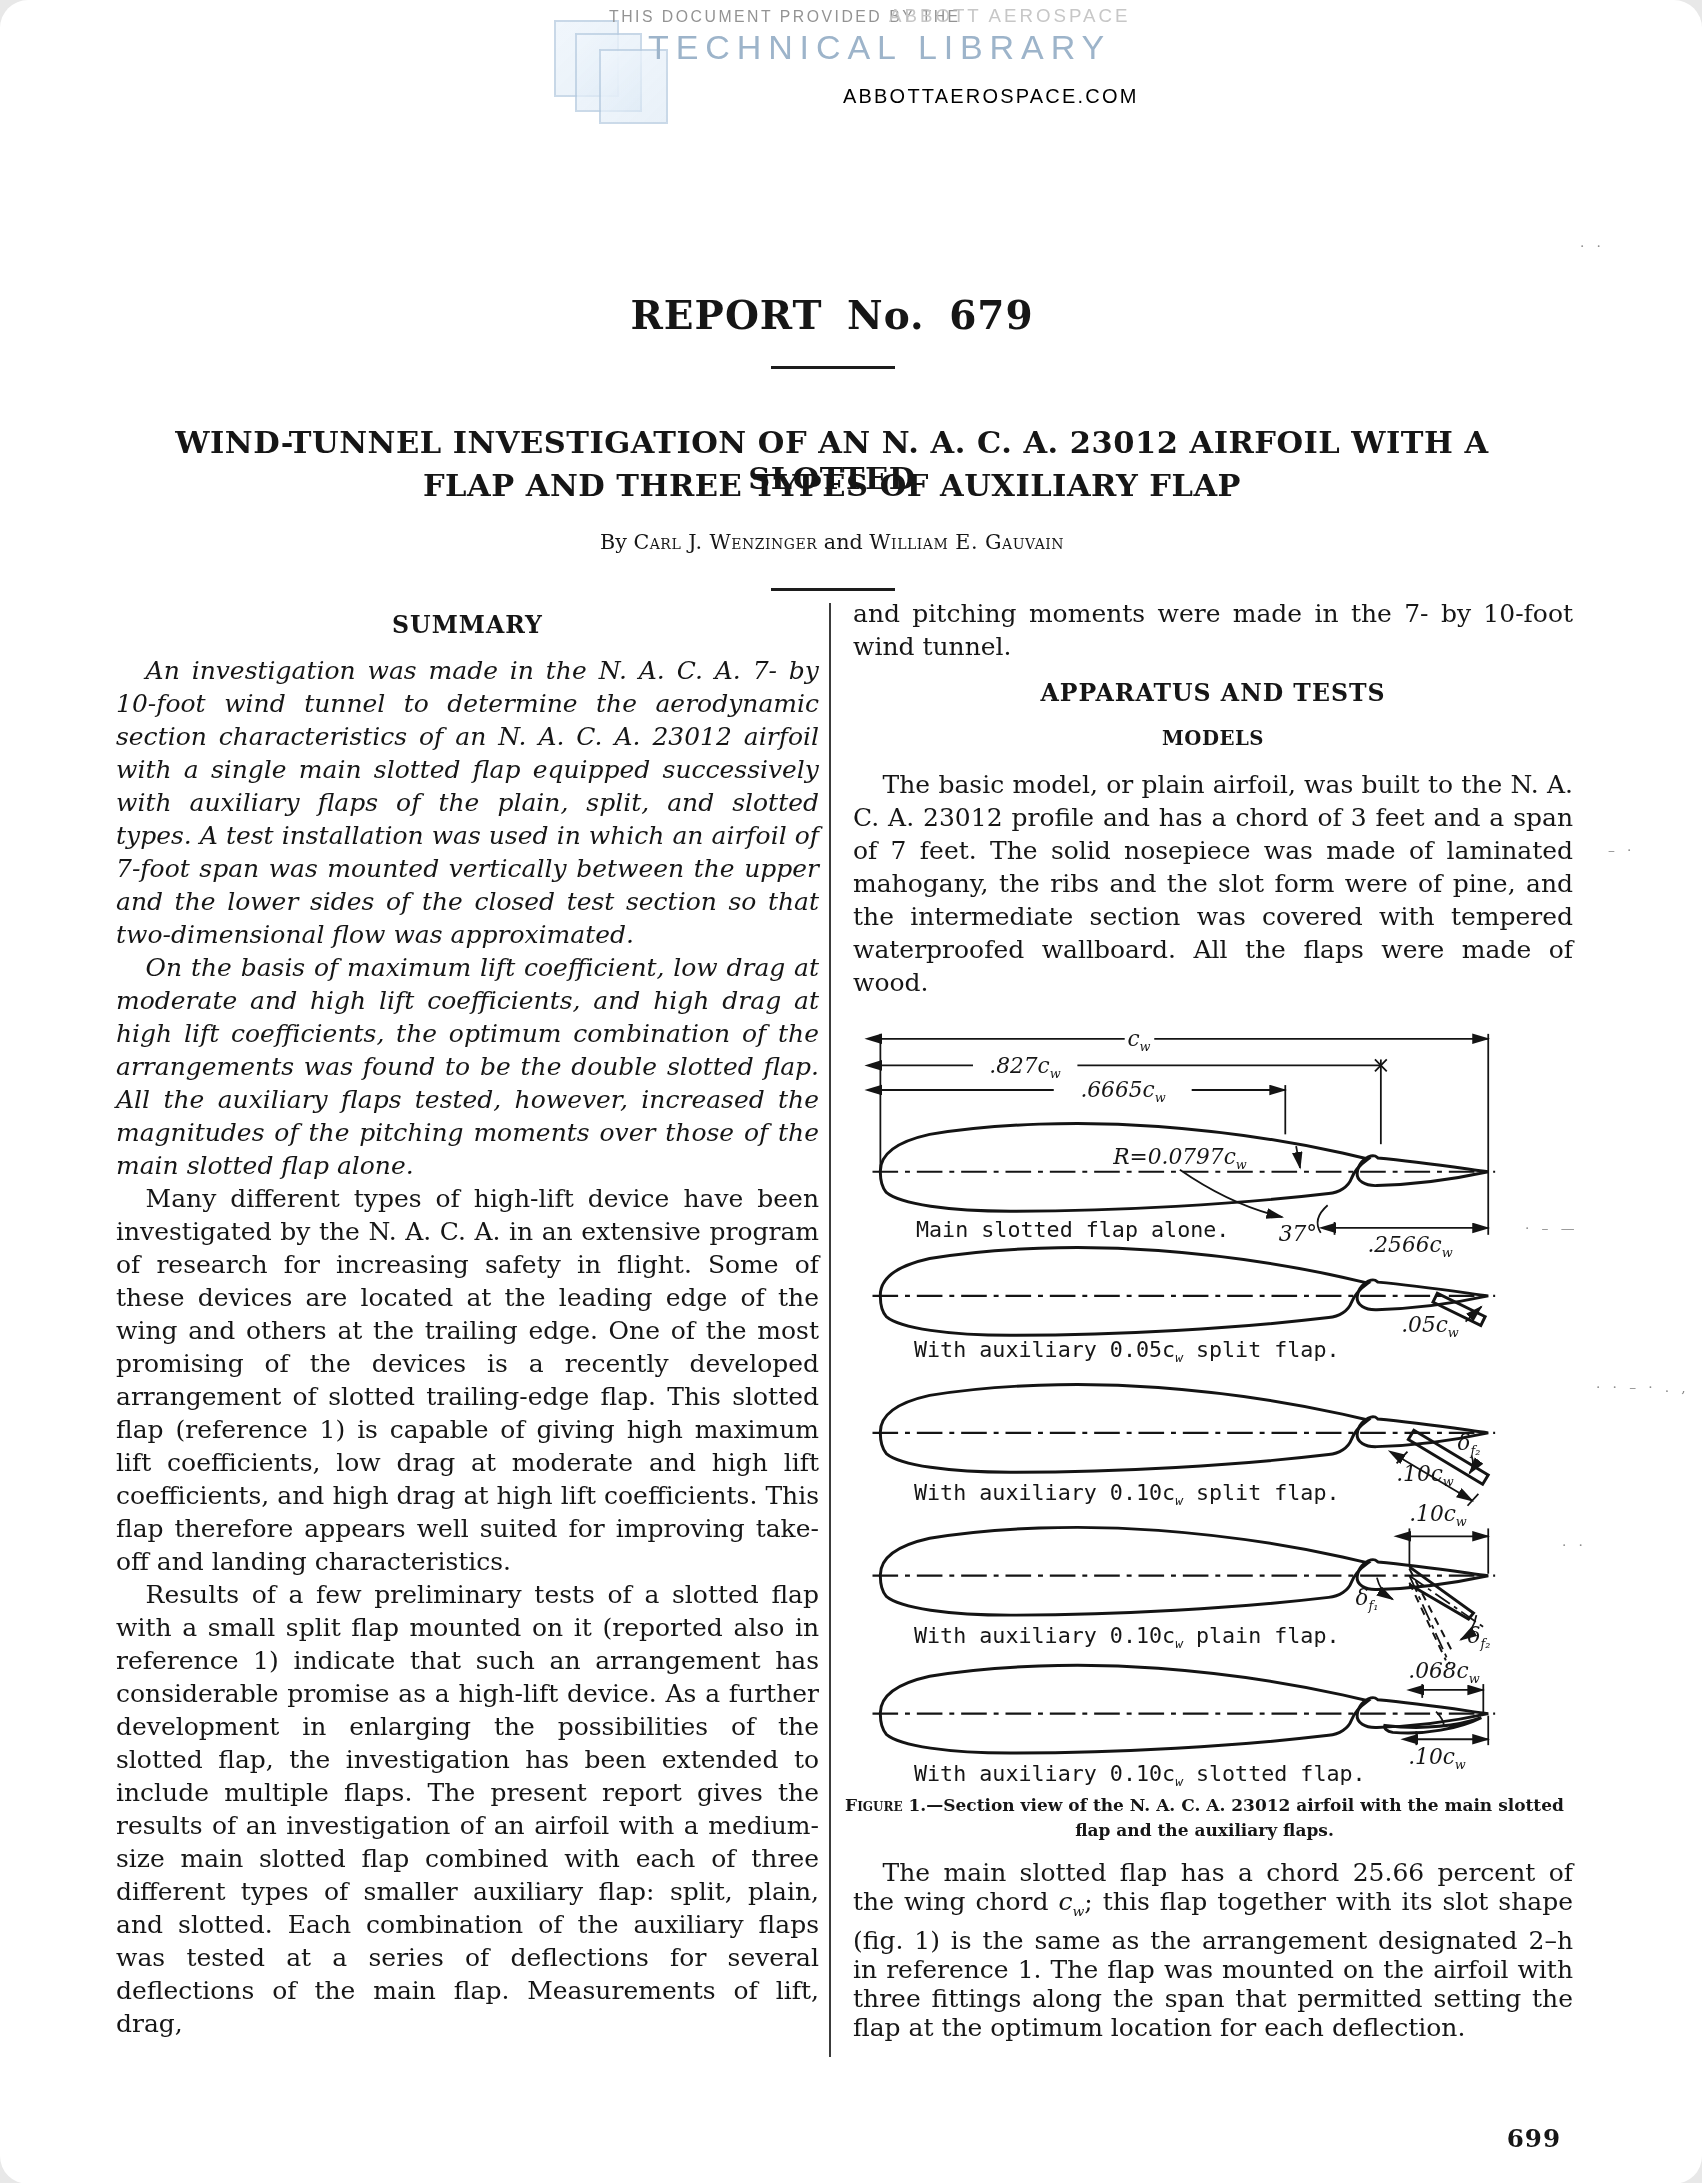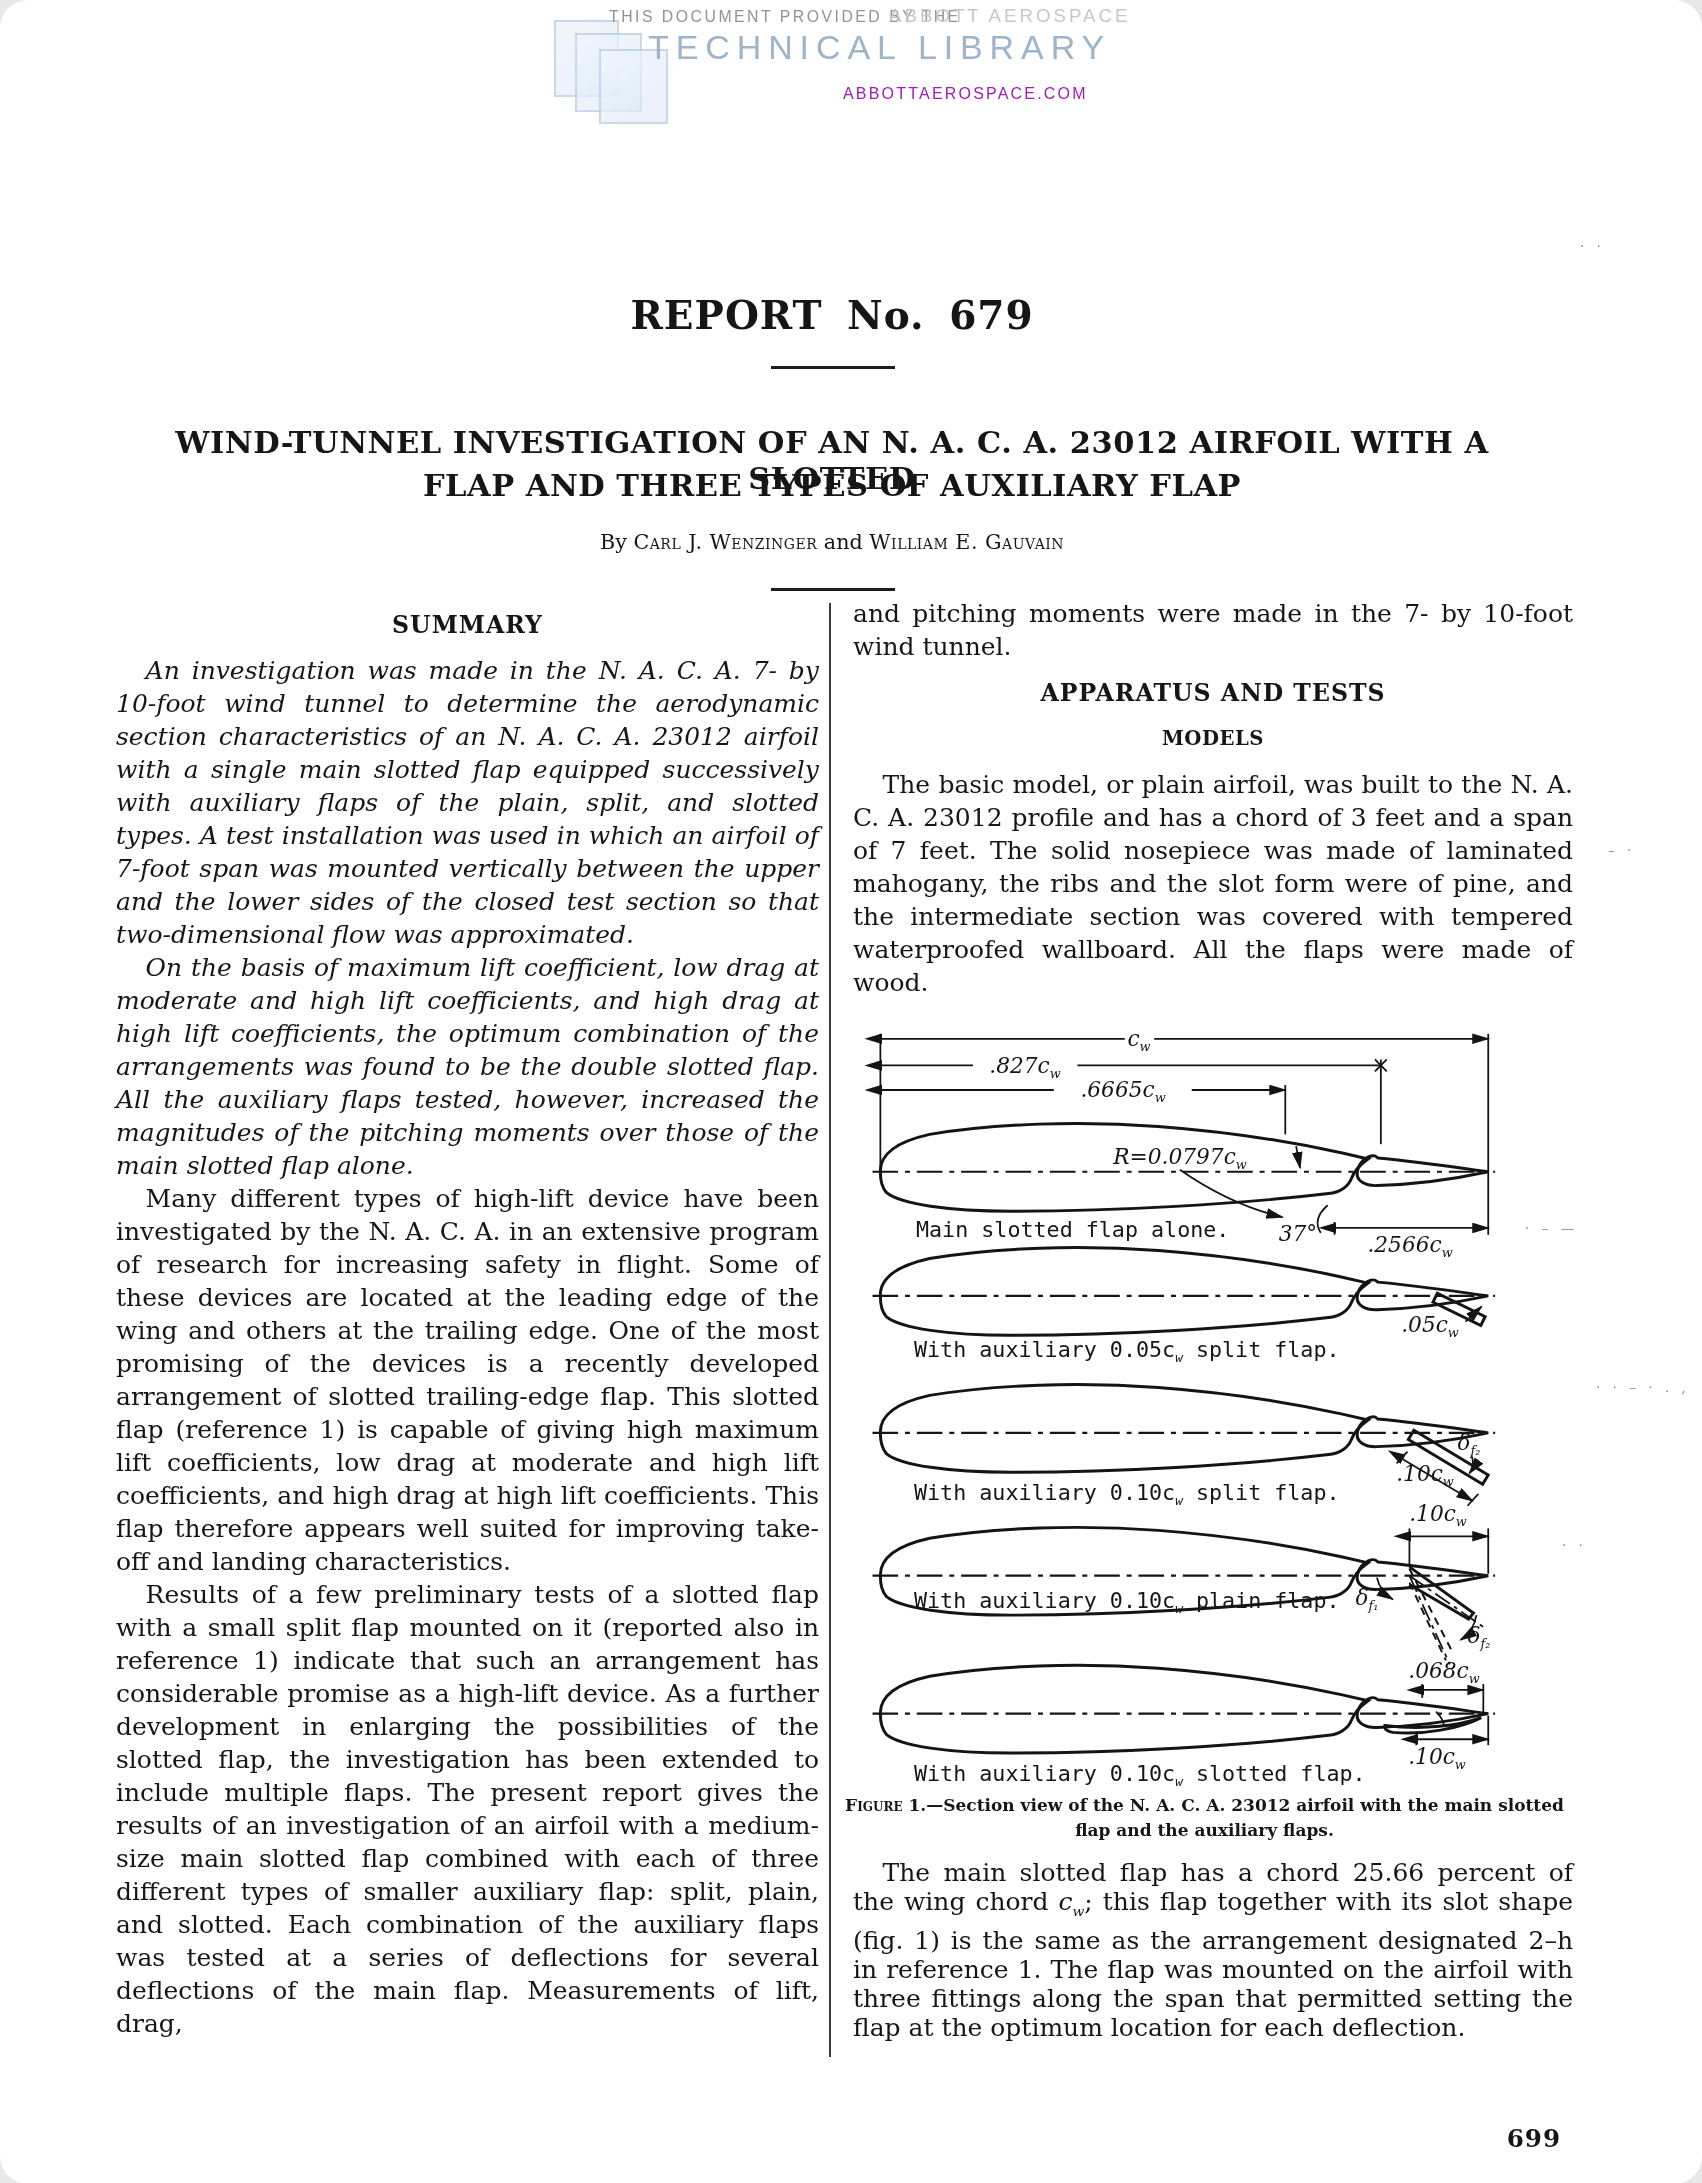--- a/index.html
+++ b/index.html
@@ -3,21 +3,21 @@
 <meta charset="utf-8">
 <style>
   html,body{margin:0;padding:0;background:#e8e8e8;}
   #page{position:relative;width:1702px;height:2184px;background:#ffffff;overflow:hidden;
         font-family:"DejaVu Serif","Liberation Serif",serif;color:#161616;border-radius:28px;}
   
   .wm{position:absolute;white-space:nowrap;font-family:"Liberation Sans","DejaVu Sans",sans-serif;}
   #wm-line1{left:609px;top:7.9px;font-size:15.8px;letter-spacing:2.5px;color:#939393;}
   #wm-brand{left:889px;top:4.9px;font-size:18.7px;letter-spacing:3px;color:#c7c7c7;}
   #wm-line2{left:648px;top:27.6px;font-size:34px;letter-spacing:6.9px;color:#9db4ca;}
-  #wm-line3{left:843px;top:85px;font-size:16px;letter-spacing:2.2px;color:#a21caf;}
+  #wm-line3{left:843px;top:85px;font-size:20px;letter-spacing:2.2px;color:#000000;}
   .wm-page{position:absolute;border:2px solid rgba(165,190,214,.5);
            background:linear-gradient(135deg,rgba(240,246,252,.95),rgba(205,223,240,.45));}
   
   .centerband{position:absolute;left:116px;width:1432px;text-align:center;}
   #report-no{top:292px;font-size:39px;font-weight:bold;letter-spacing:1px;word-spacing:9.9px;}
   .rule{position:absolute;left:771px;width:124px;height:3px;background:#1d1d1d;}
   #rule1{top:366px;}
   #rule2{top:588px;}
   #title1{top:424px;font-size:30.5px;font-weight:bold;letter-spacing:0.5px;}
   #title2{top:467px;font-size:30.5px;font-weight:bold;letter-spacing:0.5px;}
@@ -191,21 +191,21 @@
     <div class="fig-lbl" style="left:592px;top:437px;"><span>.10c</span><sub>w</sub></div>
     <div class="fig-lbl" style="left:605px;top:477px;"><span>.10c</span><sub>w</sub></div>
     <div class="fig-lbl" style="left:534px;top:561px;"><span>δ</span><sub>f₁</sub></div>
     <div class="fig-lbl" style="left:646px;top:599px;"><span>δ</span><sub>f₂</sub></div>
     <div class="fig-lbl" style="left:611px;top:634px;"><span>.068c</span><sub>w</sub></div>
     <div class="fig-lbl" style="left:604px;top:720px;"><span>.10c</span><sub>w</sub></div>
 
     <div class="fig-cap" style="left:83px;top:193px;"><span>Main slotted flap alone.</span><sub class="cap-sub"></sub><span></span></div>
     <div class="fig-cap" style="left:81px;top:313px;"><span>With auxiliary 0.05c</span><sub class="cap-sub">w</sub><span> split flap.</span></div>
     <div class="fig-cap" style="left:81px;top:456px;"><span>With auxiliary 0.10c</span><sub class="cap-sub">w</sub><span> split flap.</span></div>
-    <div class="fig-cap" style="left:81px;top:564px;"><span>With auxiliary 0.10c</span><sub class="cap-sub">w</sub><span> plain flap.</span></div>
+    <div class="fig-cap" style="left:81px;top:599px;"><span>With auxiliary 0.10c</span><sub class="cap-sub">w</sub><span> plain flap.</span></div>
     <div class="fig-cap" style="left:81px;top:737px;"><span>With auxiliary 0.10c</span><sub class="cap-sub">w</sub><span> slotted flap.</span></div>
   </div>
 
   <div id="figcaption">
     <span class="sc">Figure 1.</span><span class="body">—Section view of the N. A. C. A. 23012 airfoil with the main slotted flap and the auxiliary flaps.</span>
   </div>
 
   <div id="para-mainflap">
     <span class="ind"></span><span>The main slotted flap has a chord 25.66 percent of the wing chord </span><i>c</i><sub style="font-size:13.8px;font-style:italic;">w</sub><span>; this flap together with its slot shape (fig. 1) is the same as the arrangement designated 2–h in reference 1. The flap was mounted on the airfoil with three fittings along the span that permitted setting the flap at the optimum location for each deflection.</span>
   </div>

